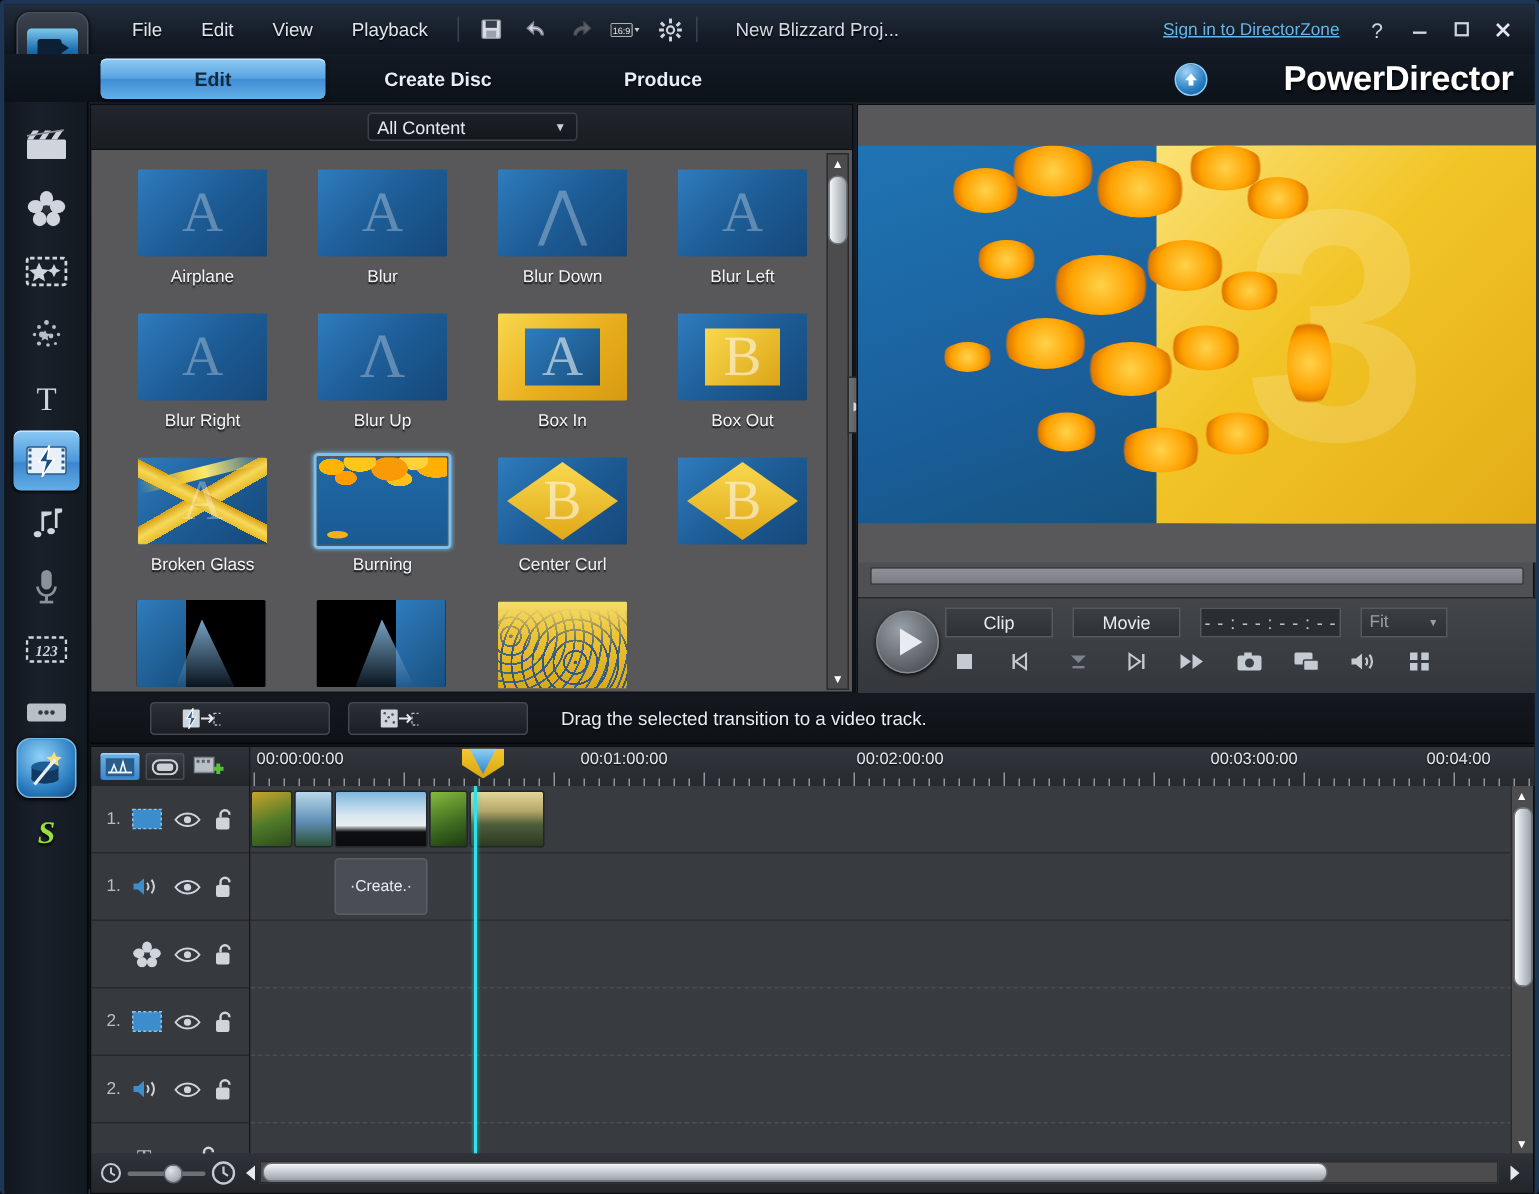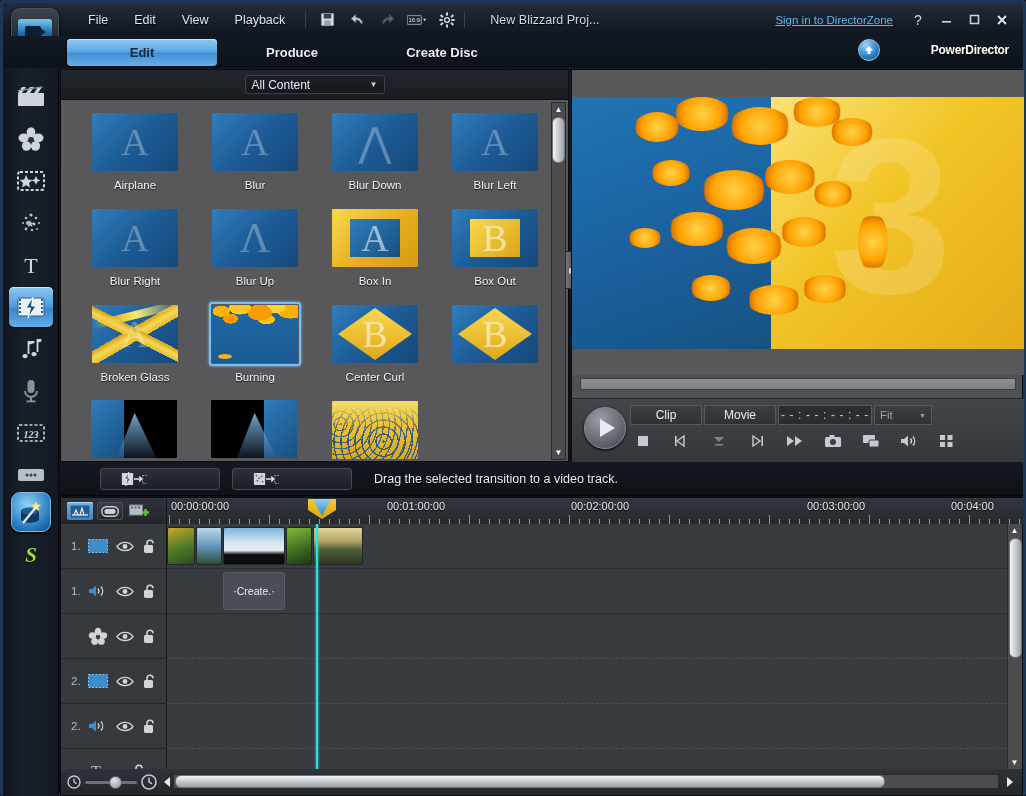--- a/index.html
+++ b/index.html
@@ -88,21 +88,21 @@
   }
   .brand {
     position: absolute; right: 14px; top: 3px; display: flex; align-items: center; gap: 7px;
   }
   .brand-badge {
     width: 22px; height: 22px; border-radius: 50%;
     background: radial-gradient(circle at 35% 25%, #9fd4f7, #2a7fc4 60%, #11568f);
     border: 1px solid #8ec9f0; display: flex; align-items: center; justify-content: center;
   }
   .brand-text {
-    color: #fff; font-size: 12px; font-weight: bold; letter-spacing: -0.3px;
+    color: #fff; font-size: 23px; font-weight: bold; letter-spacing: -0.3px;
     text-shadow: 0 1px 2px #000;
     margin-left: 44px;
   }
   
   .rail {
     position: absolute; left: 0; top: 65px; width: 56px; height: 728px;
     background: linear-gradient(90deg, #11161e 0%, #1a202a 40%, #131920 100%);
     border-right: 1px solid #050709;
   }
   .rail-btn {
@@ -333,21 +333,21 @@
     background: radial-gradient(circle at 38% 30%, #9aa0a8, #5a5e64 70%, #3b3e43);
     border: 1px solid #878c93; display: flex; align-items: center; justify-content: center;
     box-shadow: 0 1px 3px #000;
   }
   .play-big:after {
     content:""; width: 0; height: 0;
     border-top: 9px solid transparent; border-bottom: 9px solid transparent;
     border-left: 15px solid #e8ecf0; margin-left: 4px;
   }
   .seg-row {
-    position: absolute; left: 58px; top: 6px; display: flex; align-items: center; gap: 2px;
+    position: absolute; left: 58px; top: 6px; display: flex; align-items: center; gap: 13px;
   }
   .seg {
     width: 72px; height: 20px; background: linear-gradient(180deg, #3b3e43, #2e3135);
     border: 1px solid #55585d; display: flex; align-items: center; justify-content: center;
     color: #e8ecf1; font-size: 12px; cursor: default;
   }
   .tcode {
     width: 94px; height: 20px; background: #2a2d31; border: 1px solid #55585d;
     display: flex; align-items: center; justify-content: center;
     color: #c9ced5; font-size: 12px; letter-spacing: .6px;
@@ -567,22 +567,22 @@
     </div>
   </div>
 
   <div class="app-logo">
     <div class="logo-inner"></div>
   </div>
 
   <div class="moderow">
     <div class="modetabs">
       <div class="modetab active">Edit</div>
+      <div class="modetab">Create Disc</div>
       <div class="modetab">Produce</div>
-      <div class="modetab">Create Disc</div>
     </div>
     <div class="brand">
       <div class="brand-badge">
         <svg width="12" height="12" viewBox="0 0 12 12">
             <path d="M6 2 L10 6.5 H7.6 V10 H4.4 V6.5 H2 Z" fill="#fff"></path>
           </svg>
       </div>
       <div class="brand-text">PowerDirector</div>
     </div>
   </div>

